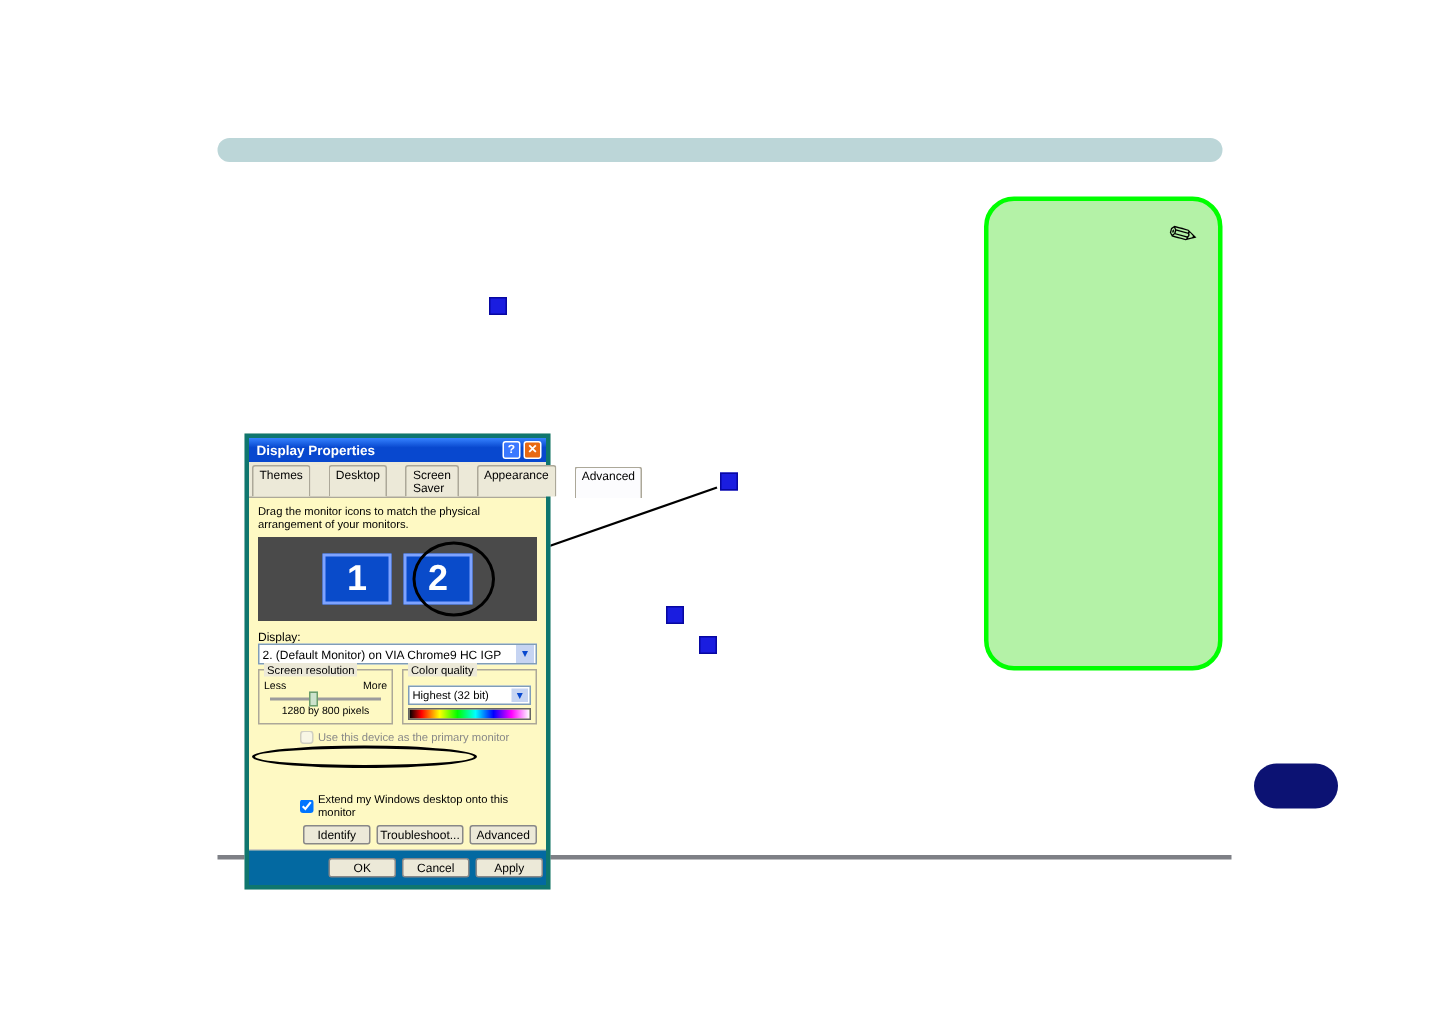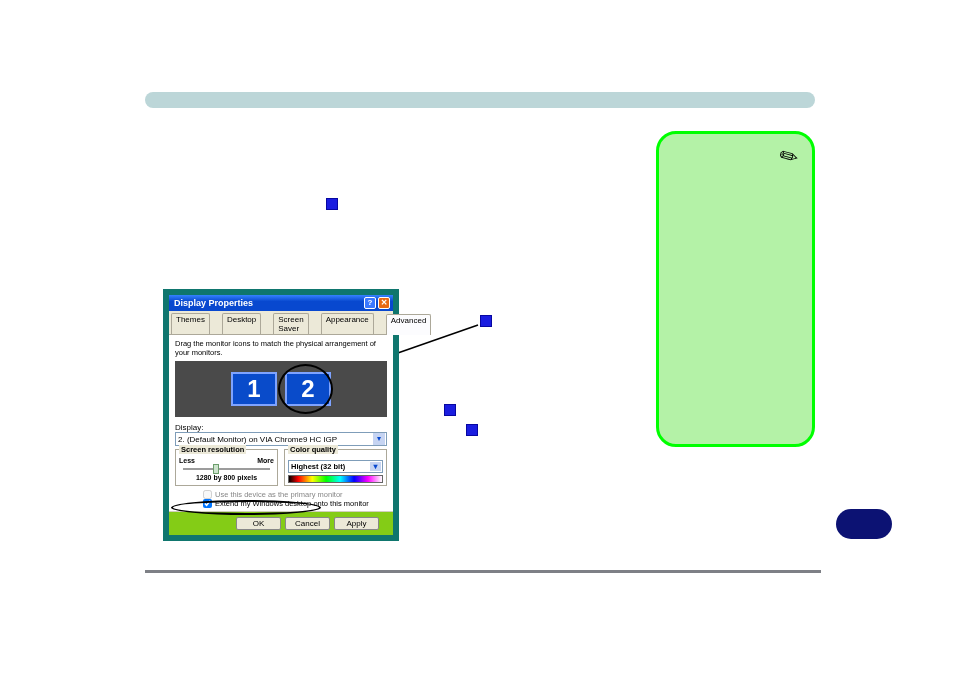--- a/index.html
+++ b/index.html
@@ -72,23 +72,23 @@
     width: 676px;
     height: 3px;
     background: #7e8086;
   }
 
   
   .dialog {
     position: absolute;
     left: 163px;
     top: 289px;
-    width: 236px;
+    width: 204px;
     background: #ece9d8;
-    border: 6px solid #0f766e;
+    border: 3px solid #0f766e;
     font-size: 8px;
   }
   .titlebar {
     height: 16px;
     background: linear-gradient(to bottom, #3582ff 0%, #0848cf 40%, #0848cf 100%);
     color: #fff;
     display: flex;
     align-items: center;
     padding: 0 3px 0 5px;
     font-weight: bold;
@@ -127,21 +127,21 @@
     cursor: default;
   }
   .tab.active {
     background: #fcfcfe;
     position: relative;
     top: 1px;
   }
 
   .dlgbody {
     padding: 4px 6px 3px 6px;
-    background: #ffffff;
+    background: #fef9c3;
   }
   .hint {
     font-size: 7.5px;
     margin-bottom: 4px;
   }
   .monarea {
     background: #4a4a4a;
     height: 56px;
     display: flex;
     justify-content: center;
@@ -205,21 +205,20 @@
     display: flex;
     gap: 6px;
     margin-top: 3px;
   }
   .group {
     flex: 1;
     border: 1px solid #aca899;
     padding: 1px 3px 2px 3px;
     font-size: 7.5px;
     position: relative;
-    font-weight: bold;
   }
   .group .gtitle {
     position: relative;
     top: -6px;
     background: #ece9d8;
     padding: 0 2px;
     font-size: 7.5px;
   }
   .slider {
     width: 100%;
@@ -292,22 +291,22 @@
   .btnrow {
     display: flex;
     justify-content: flex-end;
     gap: 4px;
     margin-top: 4px;
   }
   .btnrow2 {
     display: flex;
     justify-content: flex-end;
     gap: 4px;
-    padding: 5px 14px;
-    background: #84cc16;
+    padding: 5px 2px;
+    background: #0369a1;
     border-top: 1px solid #d2cfbd;
   }
   .xpbtn {
     font-size: 8px;
     padding: 1px 0;
     width: 45px;
     text-align: center;
     background: #ece9d8;
     border: 1px solid #888;
     border-radius: 2px;
@@ -403,27 +402,32 @@
         </div>
         <div class="gradient"></div>
       </div>
     </div>
 
     <div class="checks" style="position:relative;">
       <label style="color:#888;">
         <input type="checkbox" disabled="" style="">
         <span>Use this device as the primary monitor</span>
       </label>
-      <label style="position:relative;">
+      <label style="position:relative;margin-top:32px;">
         <input type="checkbox" checked="" style="">
         <span>Extend my Windows desktop onto this monitor</span>
       </label>
       <div class="ellipse-ann" style="left:-4px; top:10px;"></div>
     </div>
 
+    <div class="btnrow">
+      <div class="xpbtn">Identify</div>
+      <div class="xpbtn" style="width:58px">Troubleshoot...</div>
+      <div class="xpbtn">Advanced</div>
+    </div>
   </div>
 
   <div class="btnrow2">
     <div class="xpbtn">OK</div>
     <div class="xpbtn">Cancel</div>
     <div class="xpbtn">Apply</div>
   </div>
 </div>
 
 </body></html>

